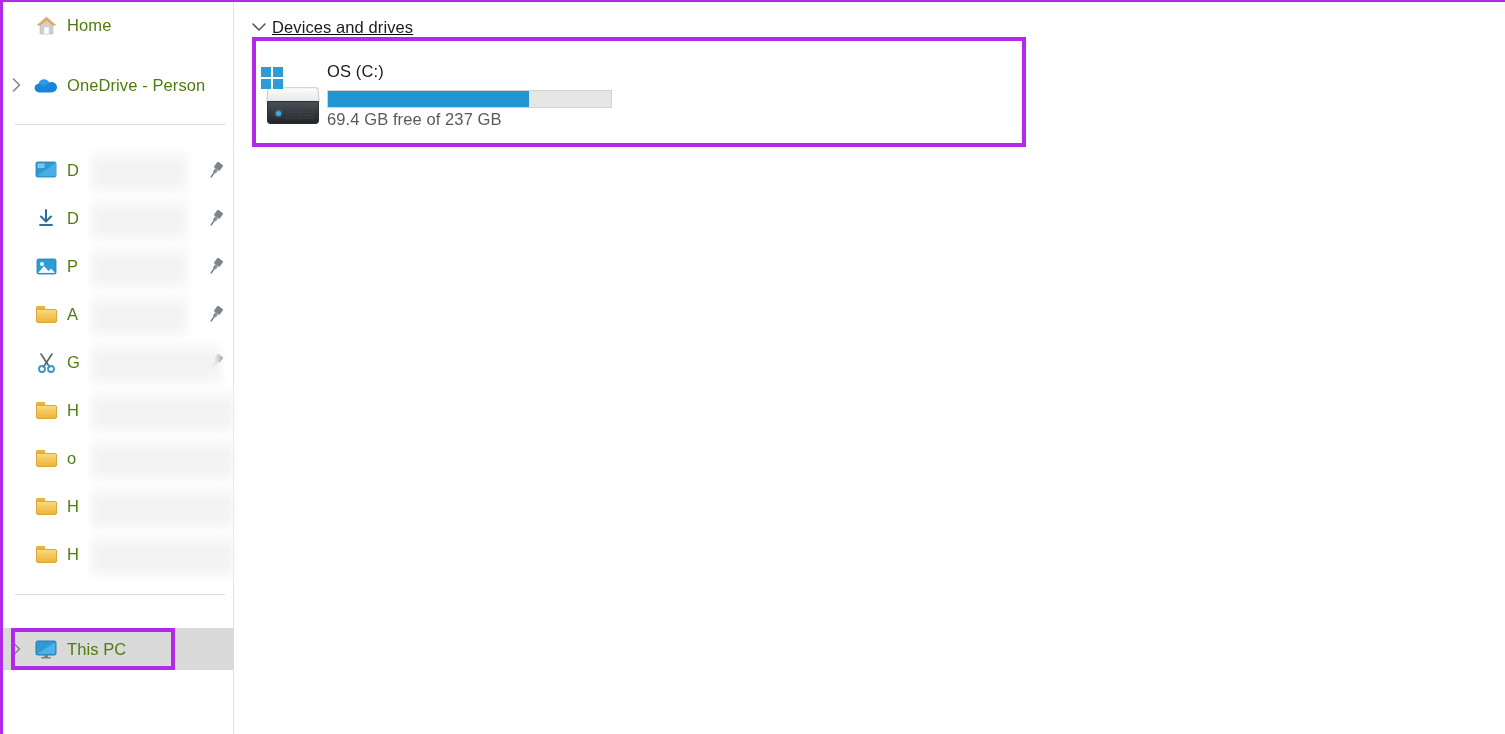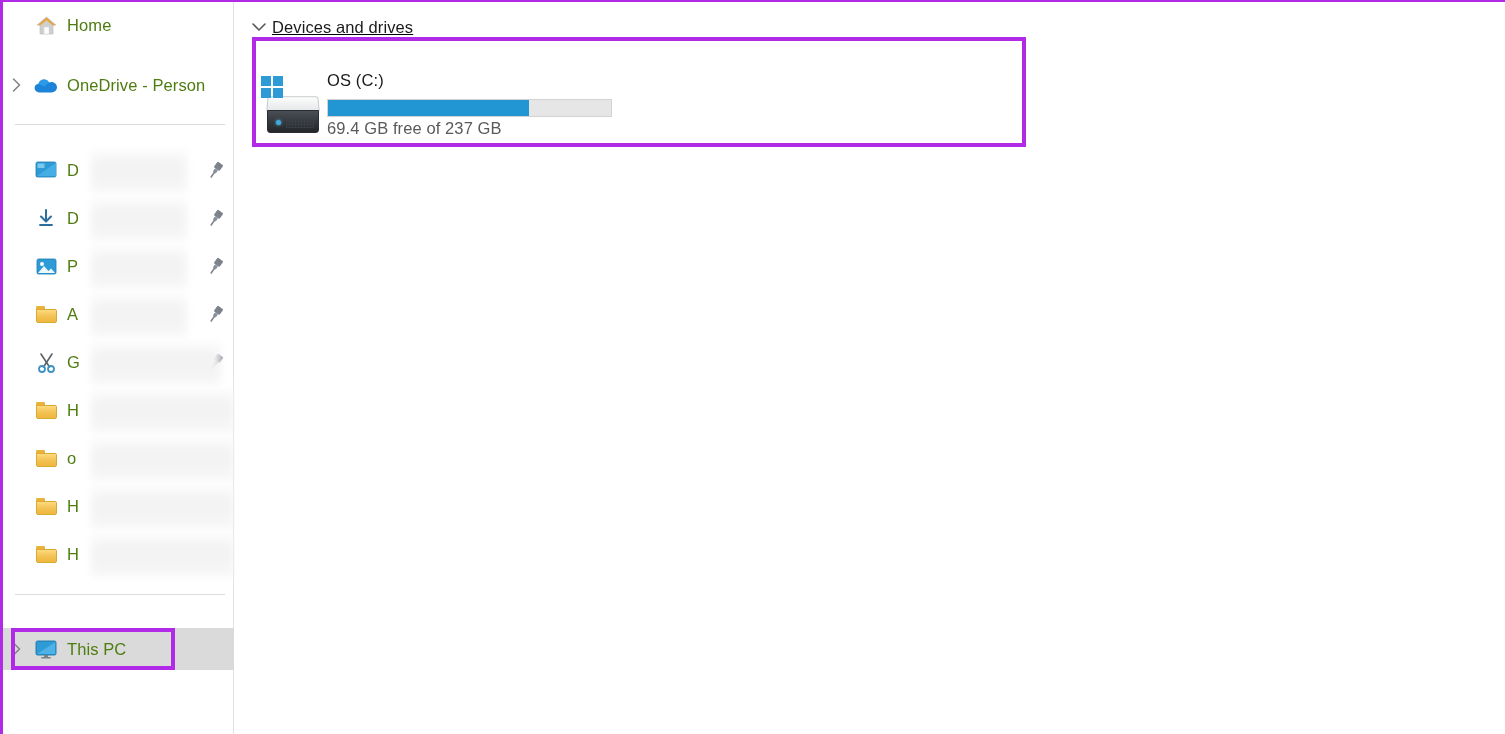--- a/index.html
+++ b/index.html
@@ -125,21 +125,21 @@
     width: 774px; height: 110px;
     border: 4px solid #b02ae8;
     background: transparent;
   }
 
   .drive-tile {
     position: absolute;
     top: 46px;
     height: 90px;
     display: flex;
-    align-items: flex-end;
+    align-items: center;
   }
   .drive-icon-wrap {
     position: relative;
     width: 62px; height: 60px;
     margin-top: 12px;
   }
   .drive-info { margin-left: 6px; padding-top: 4px; }
   .drive-name {
     font-size: 16.5px;
     color: #1a1a1a;

